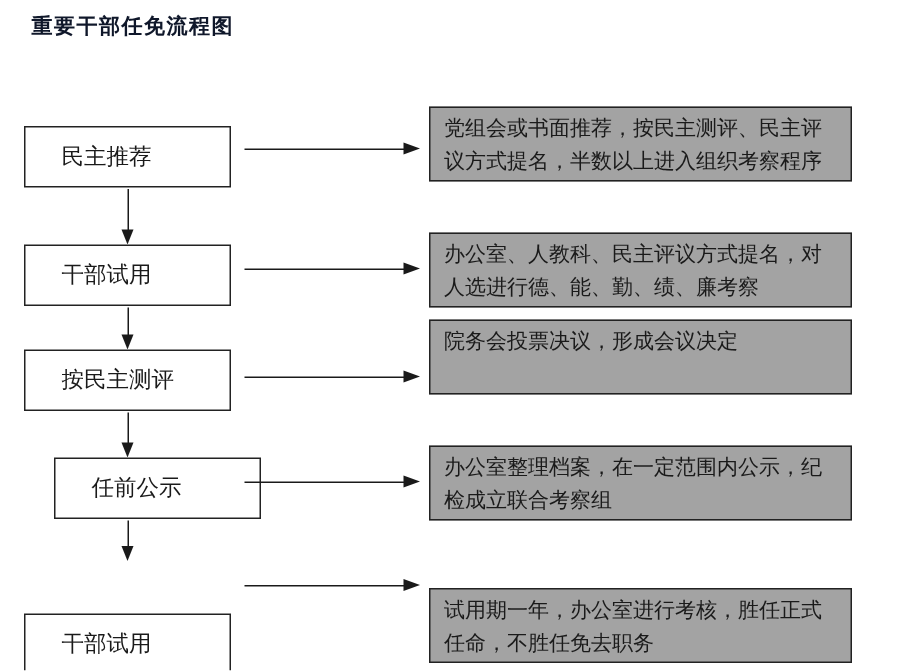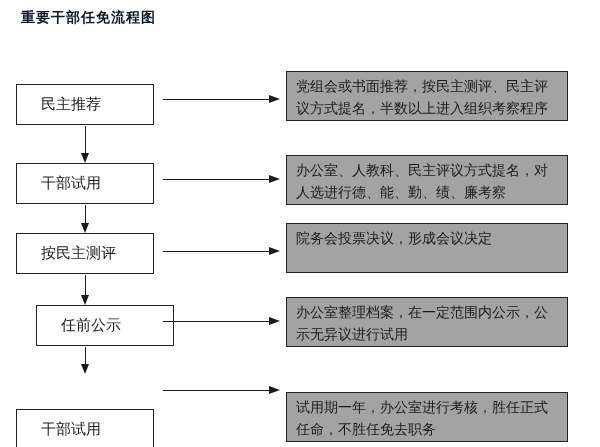--- a/index.html
+++ b/index.html
@@ -49,21 +49,21 @@
     border: 1px solid #222222;
     background: #a3a3a3;
     box-sizing: border-box;
     font-size: 14px;
     line-height: 22px;
     padding: 3px 8px 0 9px;
   }
   
   .r1 .step-box { top: 84px; }  .r1 .desc-box { top: 71px; }
   .r2 .step-box { top: 163px; } .r2 .desc-box { top: 155px; }
-  .r3 .step-box { top: 233px; } .r3 .desc-box { top: 223px; }
+  .r3 .step-box { top: 233px; } .r3 .desc-box { top: 213px; }
   .r4 .step-box { top: 305px; margin-left: 20px; } .r4 .desc-box { top: 297px; }
   .r5 .step-box { top: 374px; margin-top: 35px; } .r5 .desc-box { top: 364px; margin-top: 28px; }
 
   .h-arrow {
     position: absolute;
     left: 163px;
     width: 107px;
     height: 0;
     border-top: 1px solid #1a1a1a;
   }
@@ -128,21 +128,21 @@
   <div class="row r3">
     <div class="step-box">按民主测评</div>
     <div class="h-arrow"></div>
     <div class="desc-box">院务会投票决议，形成会议决定</div>
   </div>
   <div class="v-arrow va3"></div>
 
   <div class="row r4">
     <div class="step-box">任前公示</div>
     <div class="h-arrow"></div>
-    <div class="desc-box">办公室整理档案，在一定范围内公示，公示无异议进行试用</div>
+    <div class="desc-box">办公室整理档案，在一定范围内公示，纪检成立联合考察组</div>
   </div>
   <div class="v-arrow va4"></div>
 
   <div class="row r5">
     <div class="step-box">干部试用</div>
     <div class="h-arrow"></div>
     <div class="desc-box">试用期一年，办公室进行考核，胜任正式任命，不胜任免去职务</div>
   </div>
 
 </div>

